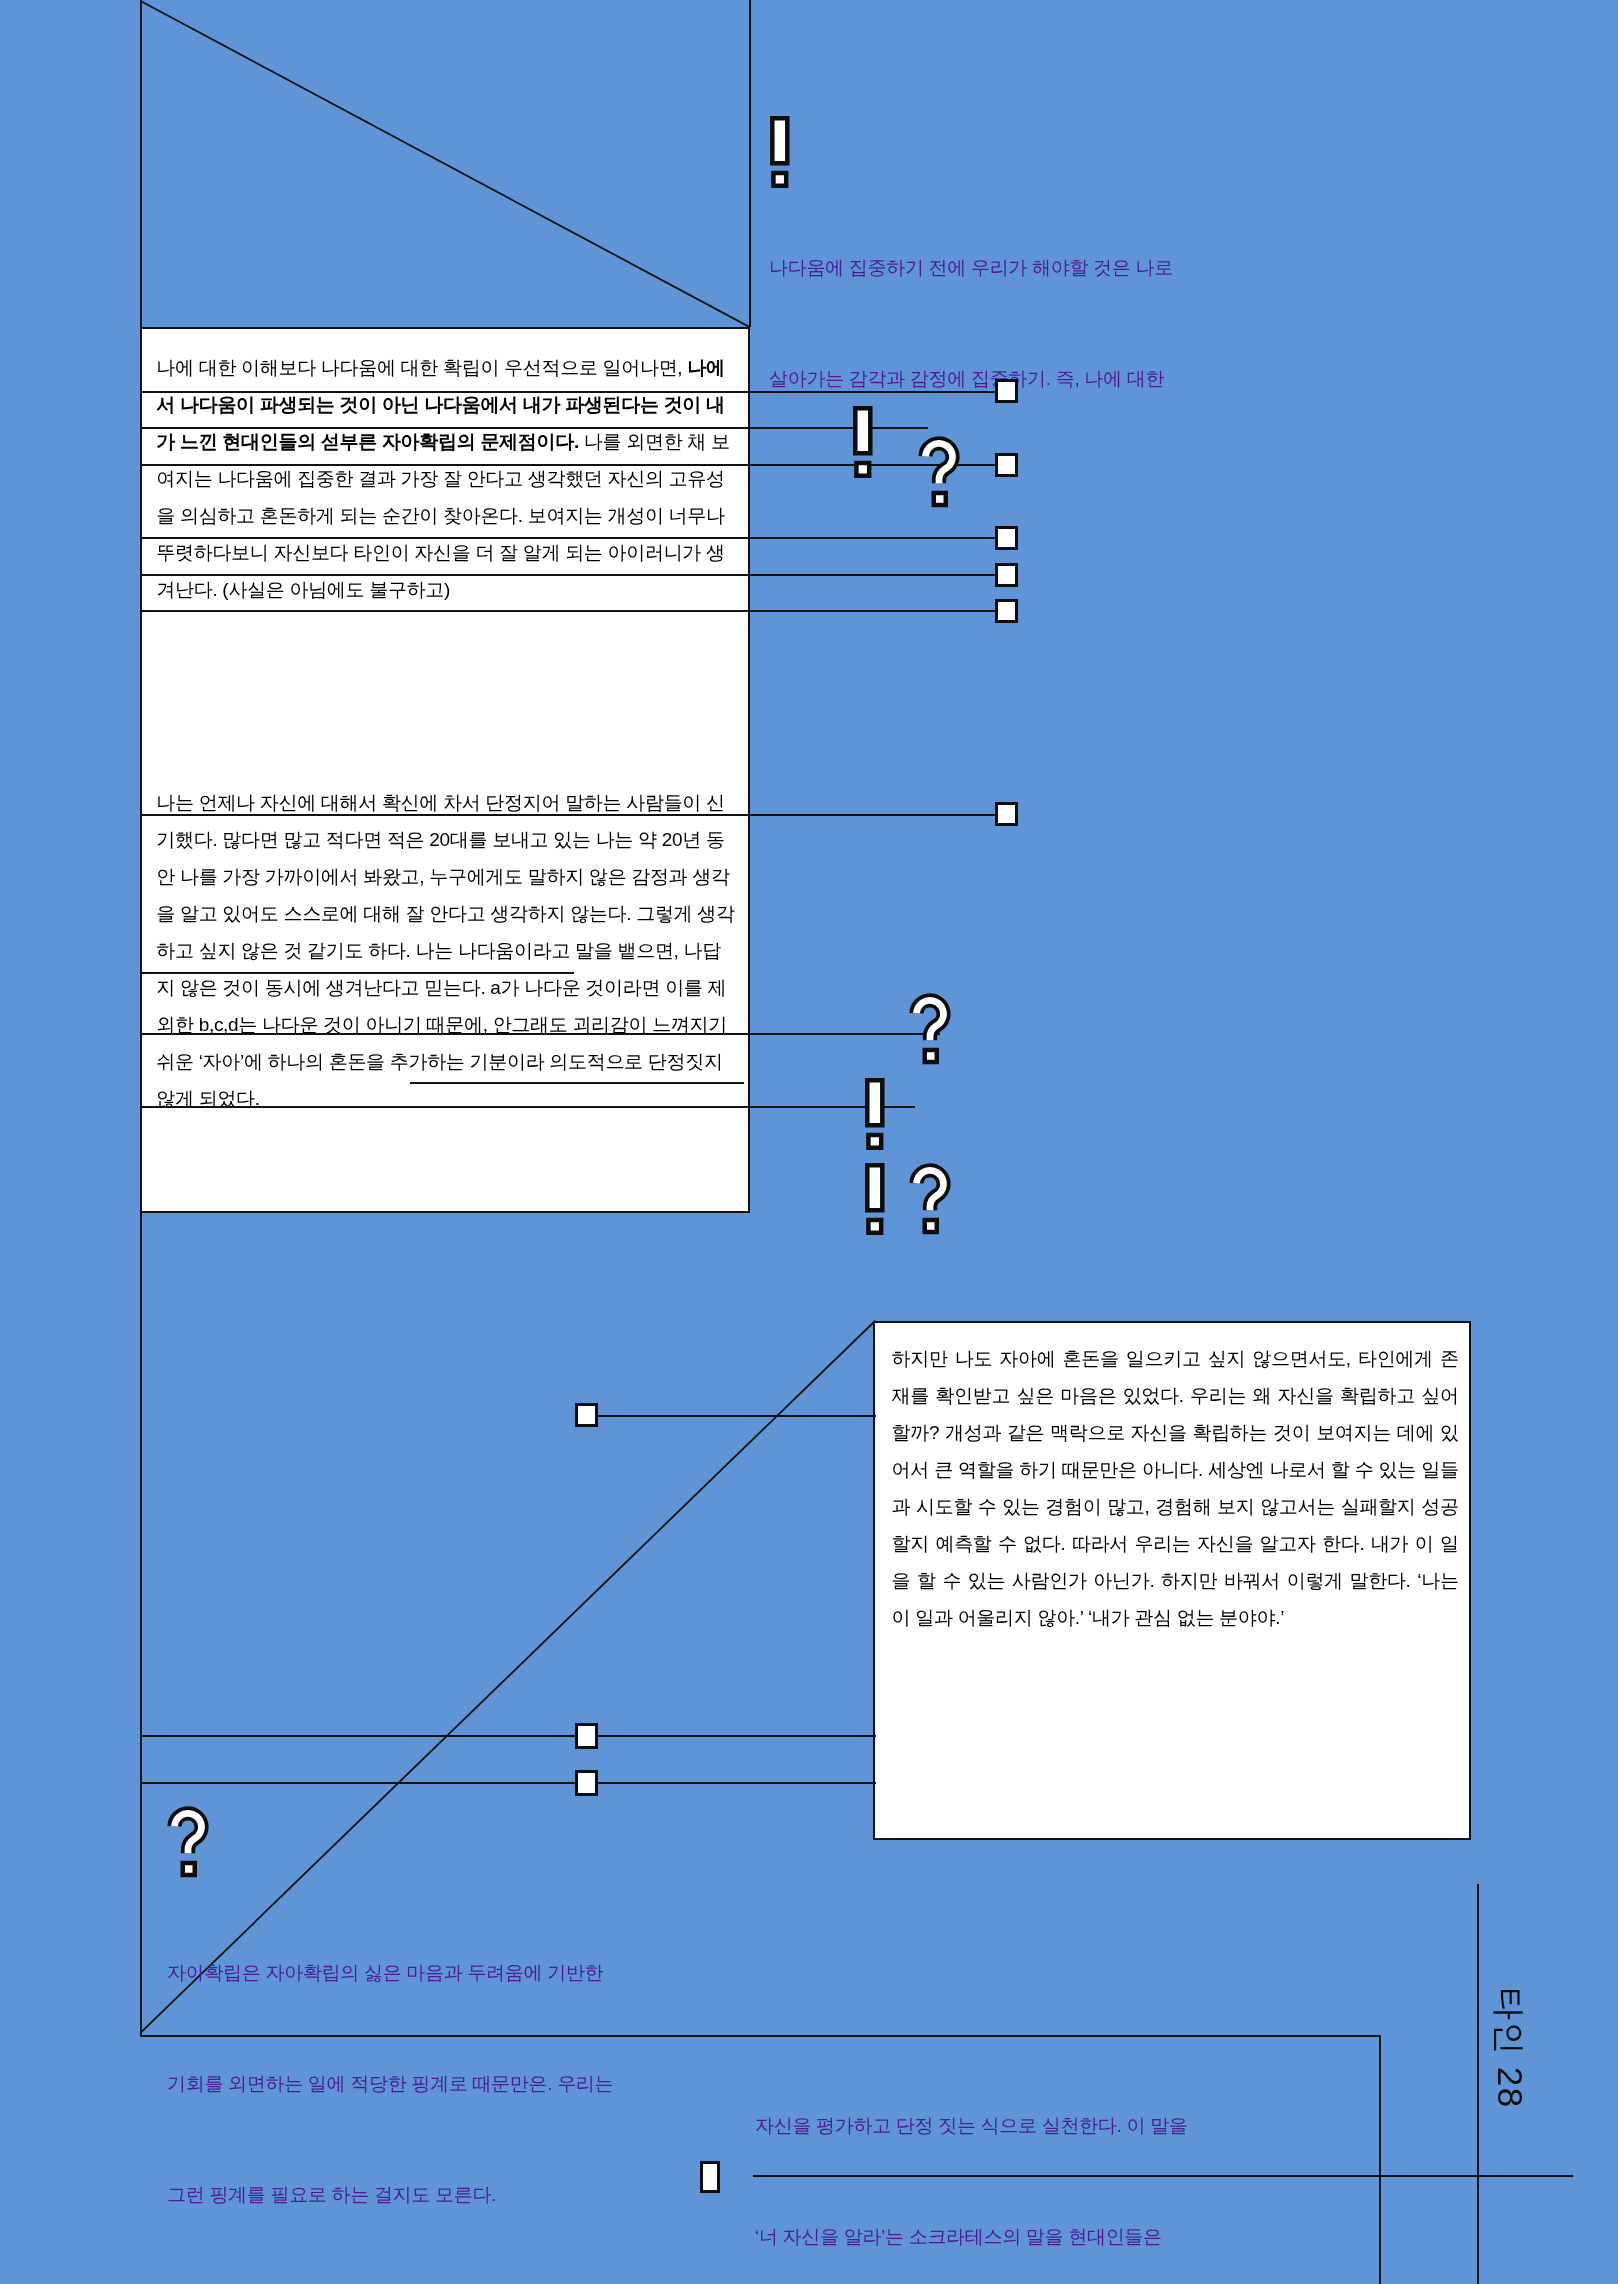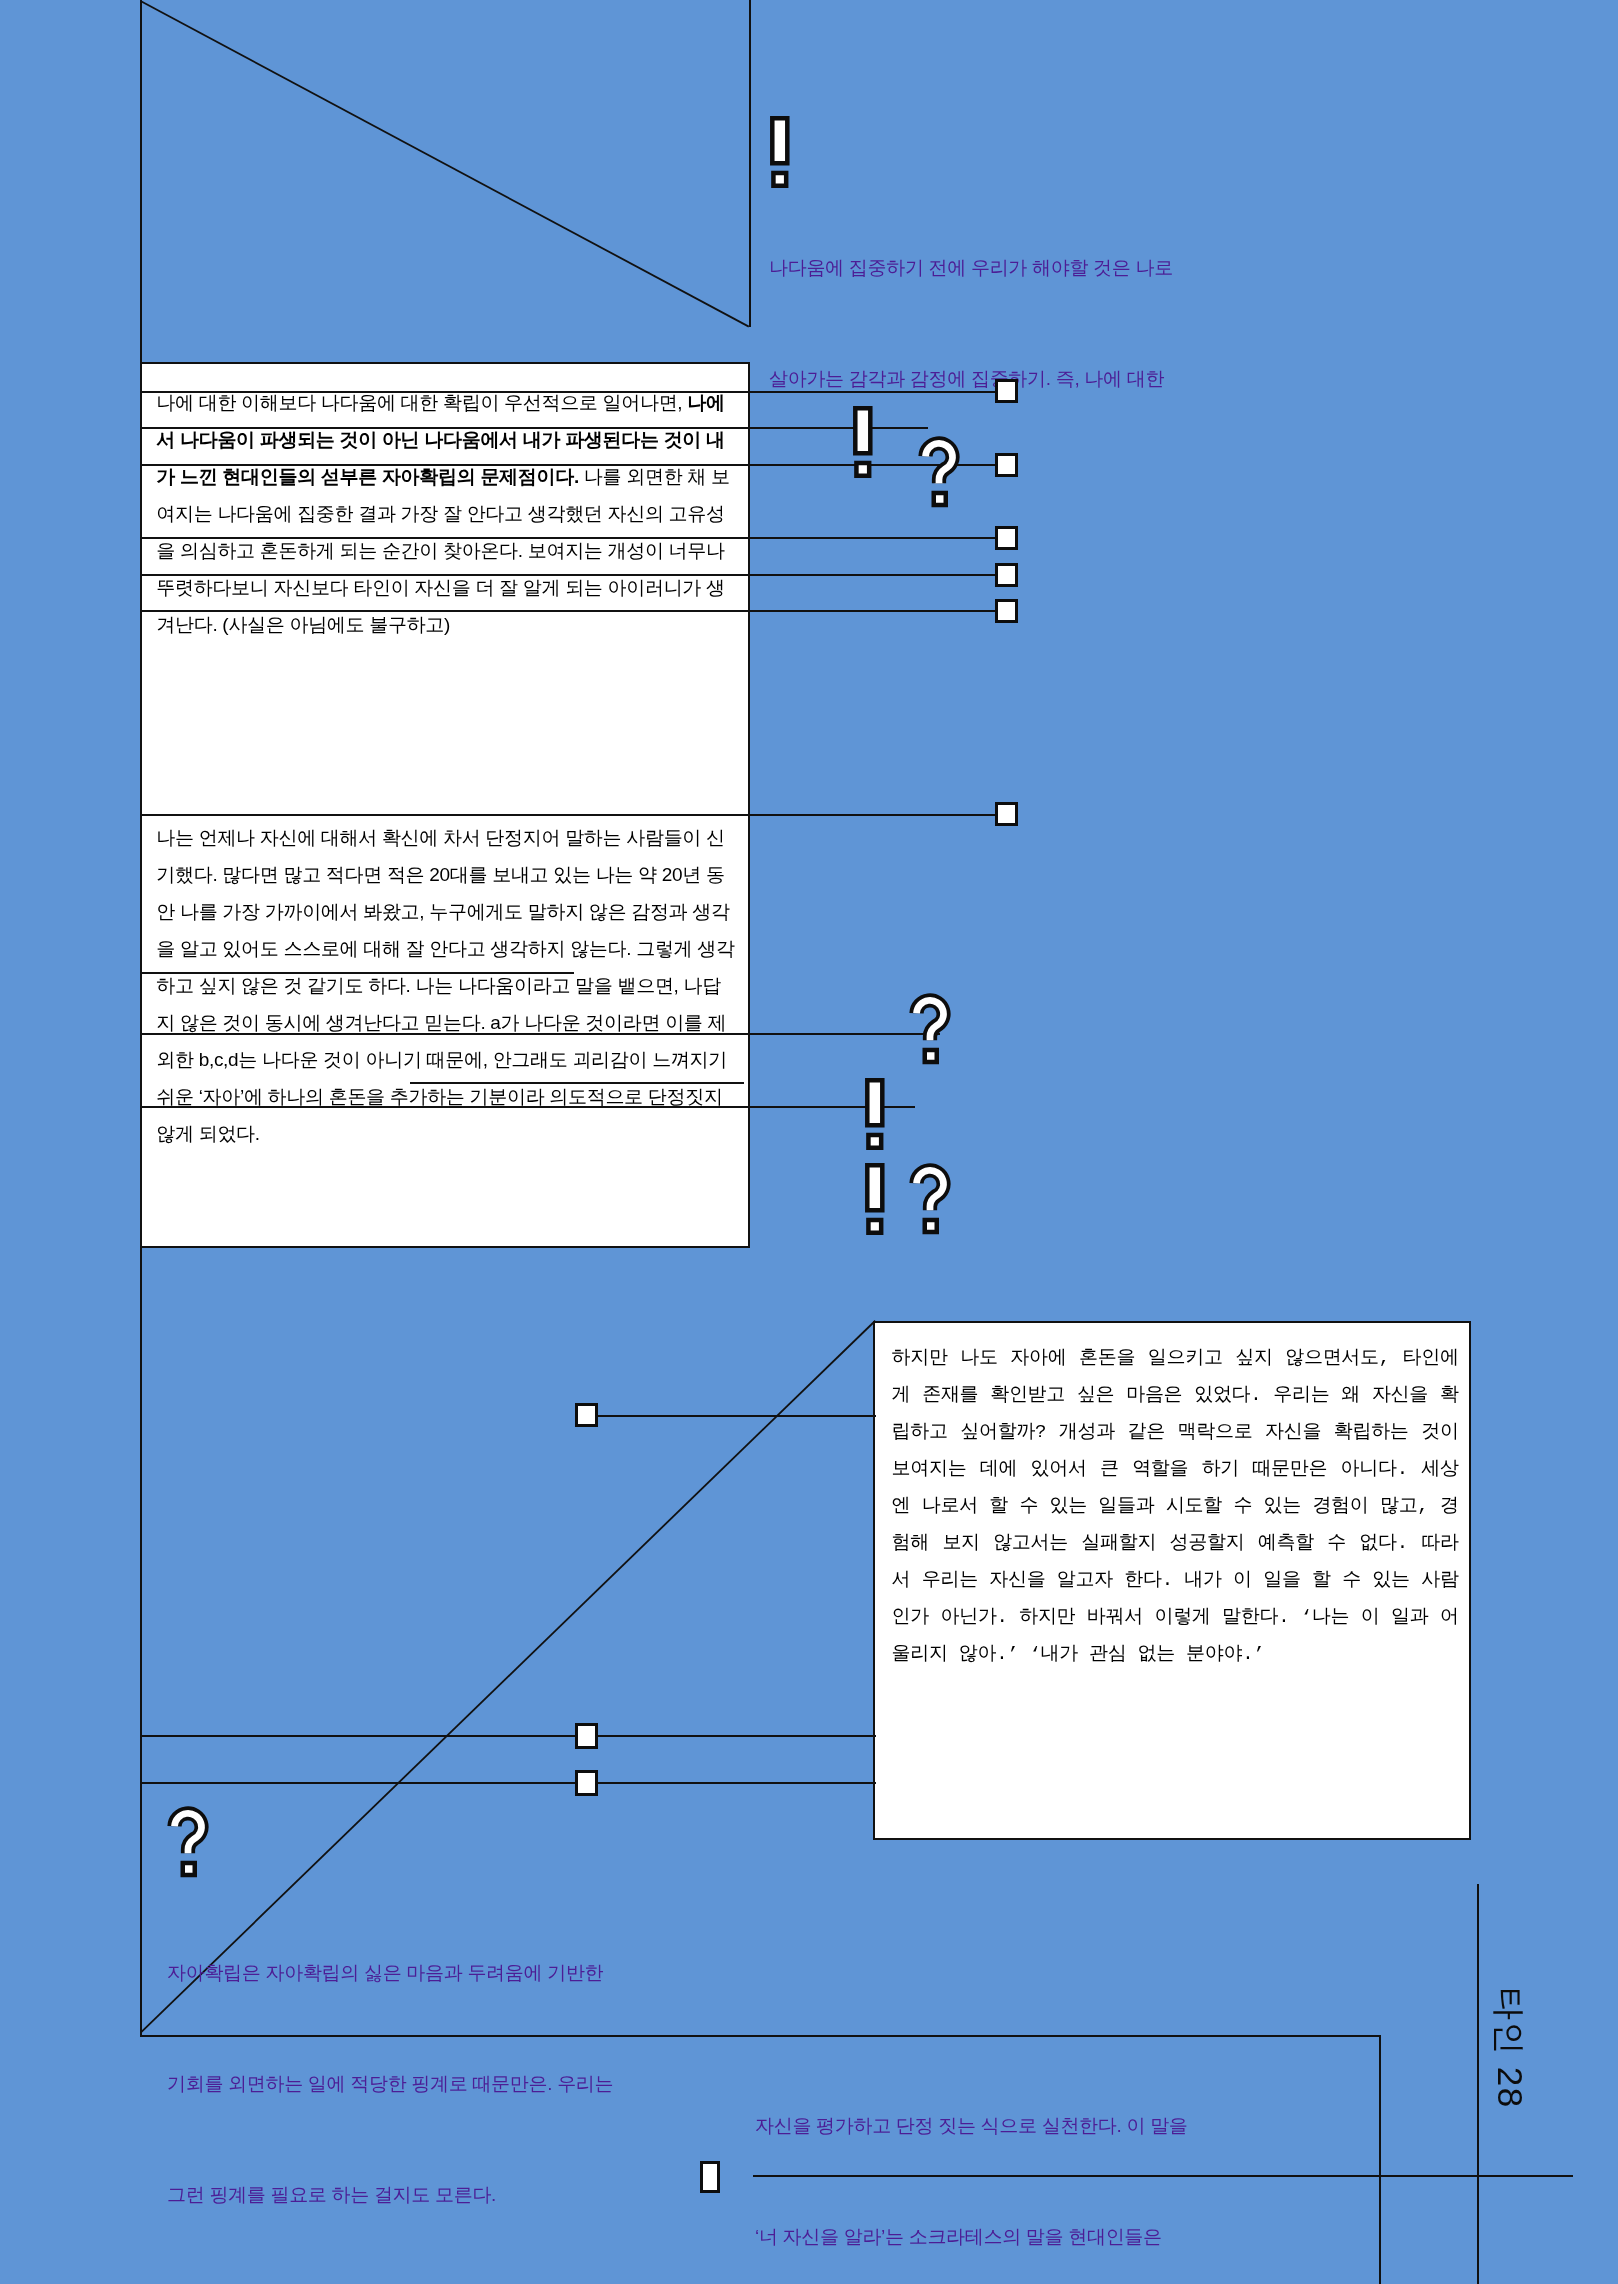--- a/index.html
+++ b/index.html
@@ -24,21 +24,21 @@
     color:#000;
   }
 
   .ptext{
     font-size:19px;
     line-height:37px;
     letter-spacing:-0.3px;
     color:#000;
     white-space:pre-wrap;
   }
-  .ptext.j{text-align:justify;text-justify:inter-character;font-family:Liberation Mono, monospace;}
+  .ptext.j{text-align:justify;text-justify:inter-character;}
   .ptext b{font-weight:700;}
 
   
   .btext{
     position:absolute;
     font-size:19px;
     line-height:37px;
     letter-spacing:-0.3px;
     color:#4c1d95;
     white-space:pre-wrap;
@@ -89,21 +89,21 @@
       <path d="M3 3 h20 v60 h-20 z" fill="#fff" stroke="#0d0d0d" stroke-width="6"></path>
       <path d="M4.5 76 h17 v17 h-17 z" fill="#fff" stroke="#0d0d0d" stroke-width="6"></path>
     </svg>
   </div>
 
   <div class="btext" style="left:769px;top:175px;width:722px;">
     <div>나다움에 집중하기 전에 우리가 해야할 것은 나로</div>
     <div>살아가는 감각과 감정에 집중하기. 즉, 나에 대한</div>
   </div>
 
-  <div class="panel" style="left:140px;top:327px;width:610px;height:886px;border-width:2.3px;margin-top:35px;">
+  <div class="panel" style="left:140px;top:327px;width:610px;height:886px;border-width:2.3px;">
     <div class="ptext" style="position:absolute;left:14.3px;top:19.6px;width:579px;">나에 대한 이해보다 나다움에 대한 확립이 우선적으로 일어나면, <b>나에서 나다움이 파생되는 것이 아닌 나다움에서 내가 파생된다는 것이 내가 느낀 현대인들의 섣부른 자아확립의 문제점이다.</b> 나를 외면한 채 보여지는 나다움에 집중한 결과 가장 잘 안다고 생각했던 자신의 고유성을 의심하고 혼돈하게 되는 순간이 찾아온다. 보여지는 개성이 너무나 뚜렷하다보니 자신보다 타인이 자신을 더 잘 알게 되는 아이러니가 생겨난다. (사실은 아님에도 불구하고)</div>
     <div class="ptext" style="position:absolute;left:14.3px;top:455px;width:579px;">나는 언제나 자신에 대해서 확신에 차서 단정지어 말하는 사람들이 신기했다. 많다면 많고 적다면 적은 20대를 보내고 있는 나는 약 20년 동안 나를 가장 가까이에서 봐왔고, 누구에게도 말하지 않은 감정과 생각을 알고 있어도 스스로에 대해 잘 안다고 생각하지 않는다. 그렇게 생각하고 싶지 않은 것 같기도 하다. 나는 나다움이라고 말을 뱉으면, 나답지 않은 것이 동시에 생겨난다고 믿는다. a가 나다운 것이라면 이를 제외한 b,c,d는 나다운 것이 아니기 때문에, 안그래도 괴리감이 느껴지기 쉬운 ‘자아’에 하나의 혼돈을 추가하는 기분이라 의도적으로 단정짓지 않게 되었다.</div>
   </div>
 
   <div class="thinline" style="left:142px;top:391px;width:853px;"></div>
   <div class="thinline" style="left:142px;top:427px;width:786px;"></div>
   <div class="thinline" style="left:142px;top:464px;width:853px;"></div>
   <div class="thinline" style="left:142px;top:537px;width:853px;"></div>
   <div class="thinline" style="left:142px;top:574px;width:853px;"></div>
   <div class="thinline" style="left:142px;top:610px;width:853px;"></div>

